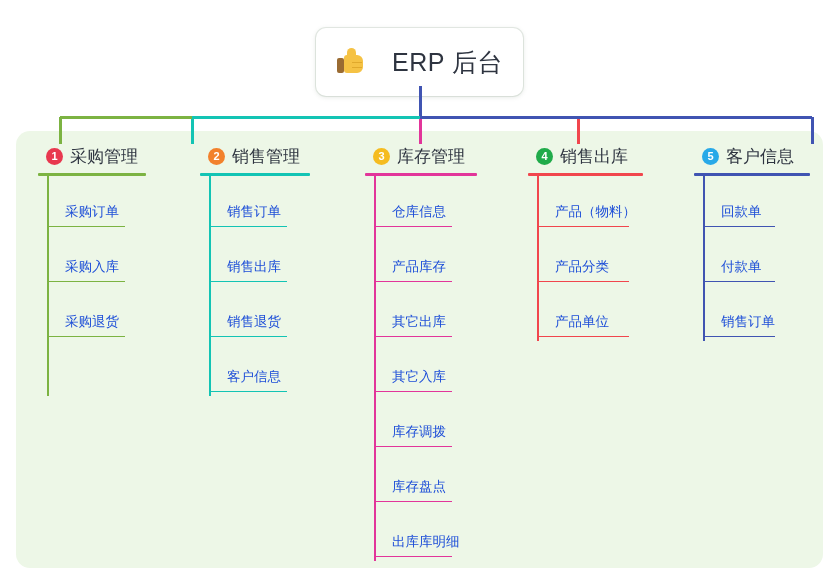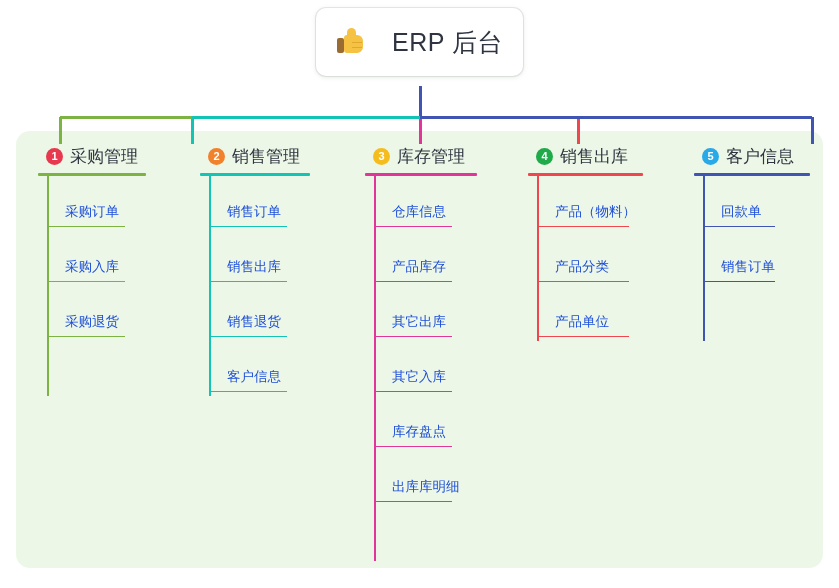--- a/index.html
+++ b/index.html
@@ -31,21 +31,21 @@
     height: 437px;
     background: #edf7e7;
     border-radius: 14px;
     box-sizing: border-box;
   }
 
   
   #root-node {
     position: absolute;
     left: 316px;
-    top: 8px;
+    top: 28px;
     width: 207px;
     height: 68px;
     background: #ffffff;
     border-radius: 10px;
     box-shadow: 0 1px 5px rgba(90,110,90,0.18), 0 0 0 1px rgba(220,228,220,0.65);
     display: flex;
     align-items: center;
     justify-content: center;
     gap: 26px;
     box-sizing: border-box;
@@ -269,20 +269,24 @@
           </div>
           <div class="leaf">
             <span class="leaf-label">其它出库</span>
             <div class="leaf-rule" style="width: 78px; background: rgb(226, 53, 154);"></div>
           </div>
           <div class="leaf">
             <span class="leaf-label">其它入库</span>
             <div class="leaf-rule" style="width: 78px; background: rgb(226, 53, 154);"></div>
           </div>
           <div class="leaf">
+            <span class="leaf-label">库存调拨</span>
+            <div class="leaf-rule" style="width: 78px; background: rgb(226, 53, 154);"></div>
+          </div>
+          <div class="leaf">
             <span class="leaf-label">库存盘点</span>
             <div class="leaf-rule" style="width: 78px; background: rgb(226, 53, 154);"></div>
           </div>
           <div class="leaf">
             <span class="leaf-label">出库库明细</span>
             <div class="leaf-rule" style="width: 78px; background: rgb(226, 53, 154);"></div>
           </div>
         </div>
       </div>
       <div class="branch" style="left: 528px;">
@@ -313,20 +317,24 @@
           <span class="branch-title">客户信息</span>
         </div>
         <div class="branch-rule" style="width: 116px; background: rgb(64, 84, 178);"></div>
         <div class="branch-body">
           <div class="spine" style="background: rgb(64, 84, 178); height: 165px;"></div>
           <div class="leaf">
             <span class="leaf-label">回款单</span>
             <div class="leaf-rule" style="width: 72px; background: rgb(64, 84, 178);"></div>
           </div>
           <div class="leaf">
+            <span class="leaf-label">付款单</span>
+            <div class="leaf-rule" style="width: 72px; background: rgb(64, 84, 178);"></div>
+          </div>
+          <div class="leaf">
             <span class="leaf-label">销售订单</span>
             <div class="leaf-rule" style="width: 72px; background: rgb(64, 84, 178);"></div>
           </div>
         </div>
       </div>
     </div>
 
 </div>
 
 </body></html>

